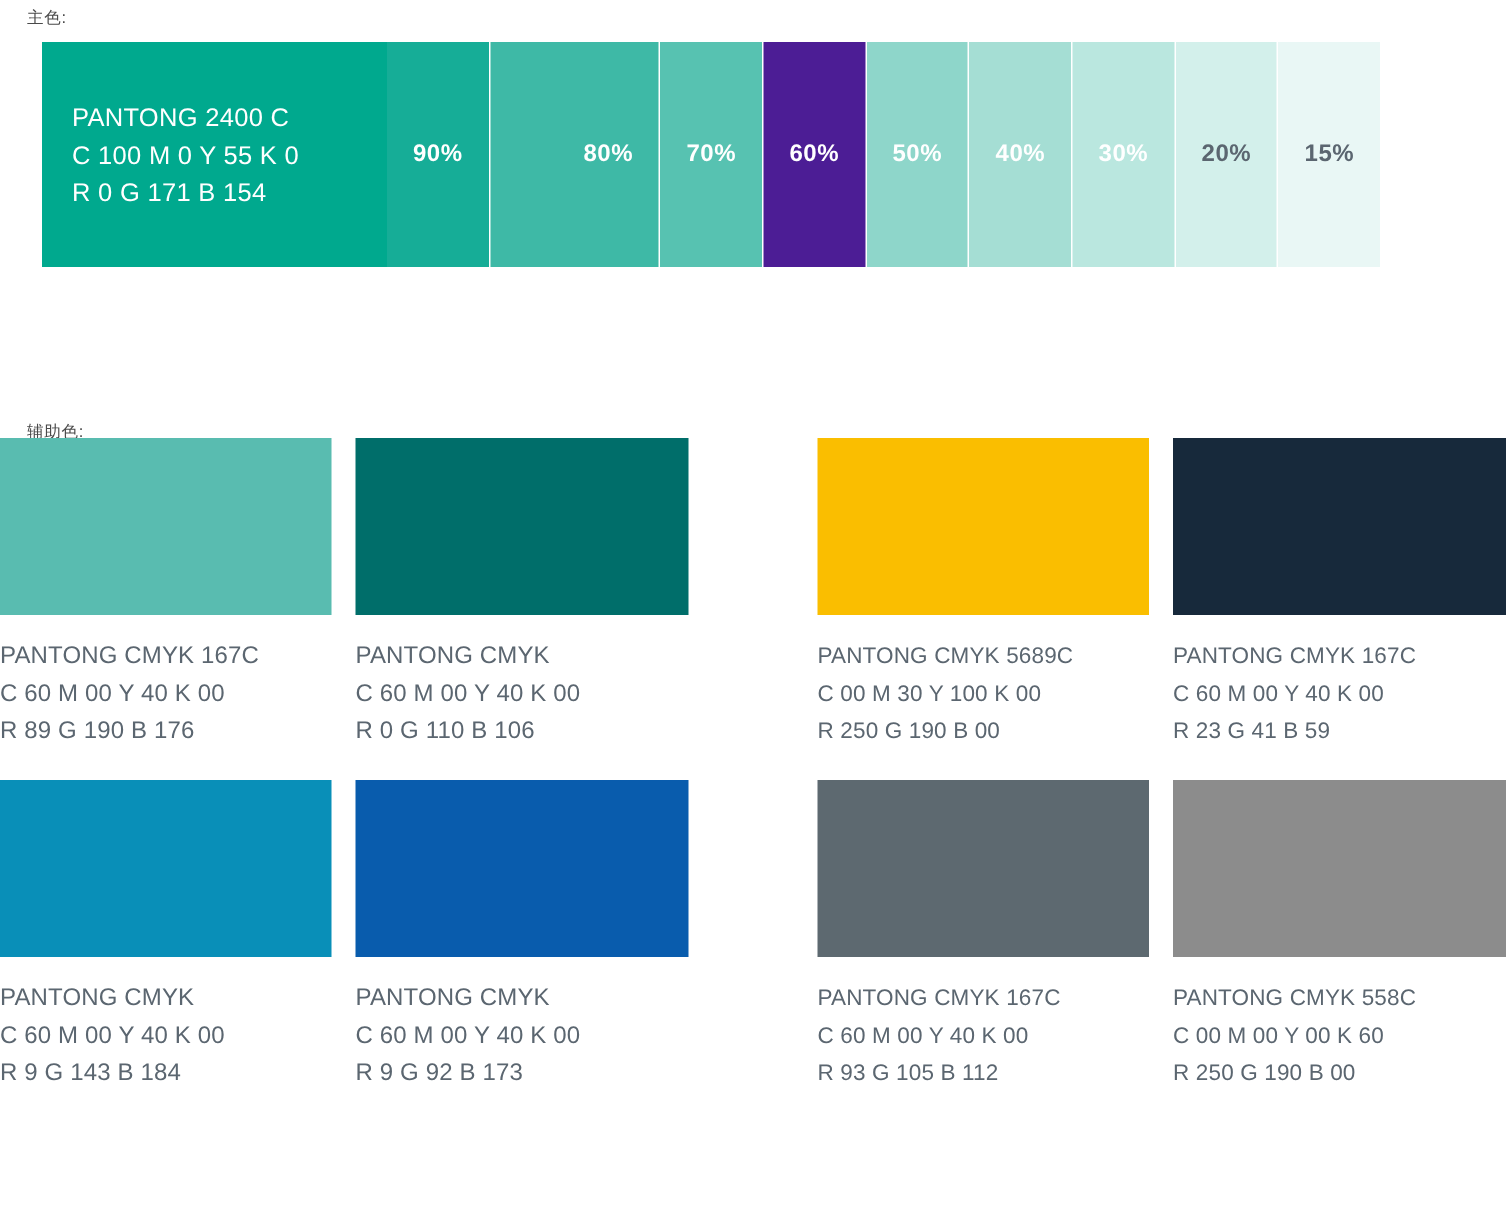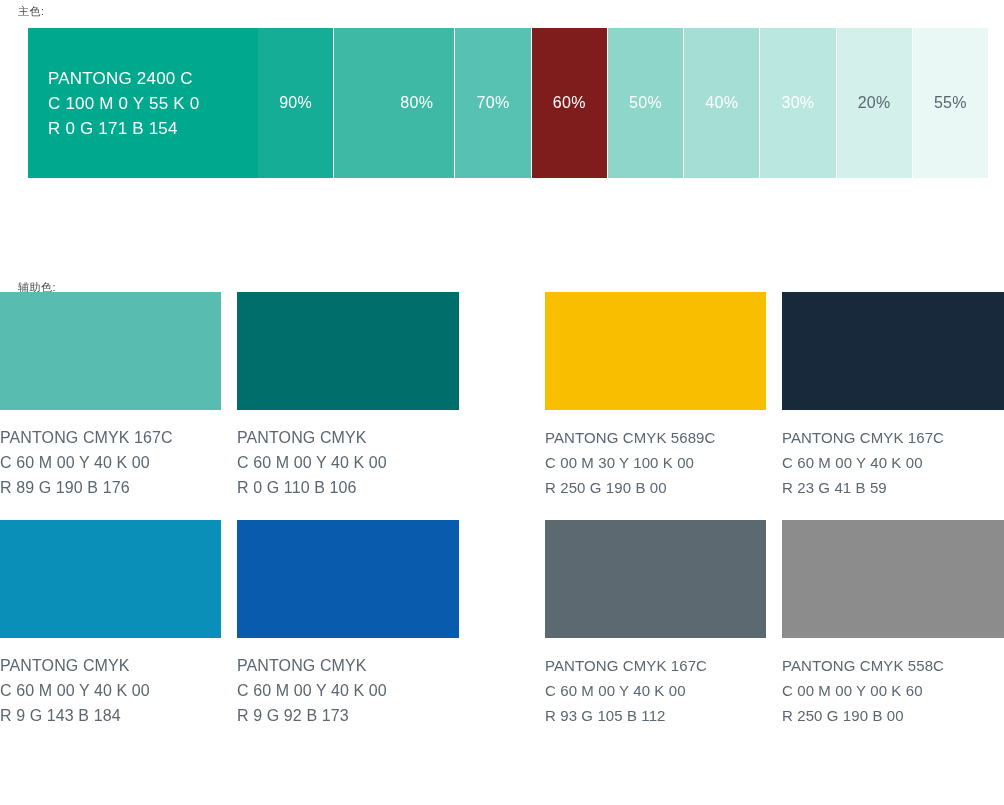--- a/index.html
+++ b/index.html
@@ -58,23 +58,24 @@
     line-height: 25px;
     padding-left: 20px;
     white-space: nowrap;
     letter-spacing: 0.2px;
   }
 
   #tint-strip {
     position: absolute;
     left: 258px;
     top: 0;
-    width: 730px;
+    width: 662px;
     height: 150px;
     display: flex;
+    font-weight: bold;
   }
 
   .tint-swatch {
     flex: 1 1 0;
     height: 150px;
     display: flex;
     align-items: center;
     justify-content: center;
     margin-right: 1px;
   }
@@ -144,37 +145,37 @@
     <div id="tint-strip">
         <div class="tint-swatch" style="background: rgb(22, 173, 151);">
           <span class="tint-label" style="color: rgb(255, 255, 255);">90%</span>
         </div>
         <div class="tint-swatch" style="background: rgb(62, 185, 166); padding-left: 45px;">
           <span class="tint-label" style="color: rgb(255, 255, 255);">80%</span>
         </div>
         <div class="tint-swatch" style="background: rgb(87, 194, 177);">
           <span class="tint-label" style="color: rgb(255, 255, 255);">70%</span>
         </div>
-        <div class="tint-swatch" style="background: #7f1d1d;">
+        <div class="tint-swatch" style="background: #4c1d95;">
           <span class="tint-label" style="color: rgb(255, 255, 255);">60%</span>
         </div>
         <div class="tint-swatch" style="background: rgb(142, 214, 202); justify-content: center;">
           <span class="tint-label" style="color: rgb(255, 255, 255);">50%</span>
         </div>
         <div class="tint-swatch" style="background: rgb(165, 222, 212);">
           <span class="tint-label" style="color: rgb(255, 255, 255);">40%</span>
         </div>
         <div class="tint-swatch" style="background: rgb(186, 231, 223);">
           <span class="tint-label" style="color: rgb(255, 255, 255);">30%</span>
         </div>
         <div class="tint-swatch" style="background: rgb(211, 240, 235);">
           <span class="tint-label" style="color: rgb(91, 102, 112);">20%</span>
         </div>
         <div class="tint-swatch" style="background: rgb(233, 247, 245);">
-          <span class="tint-label" style="color: rgb(91, 102, 112);">55%</span>
+          <span class="tint-label" style="color: rgb(91, 102, 112);">15%</span>
         </div>
       </div>
 
   </div>
 
   <div class="section-heading" id="secondary-heading" style="color: rgb(74, 74, 74);">辅助色:</div>
 
   <div id="secondary-grid">
       <div class="sec-swatch" id="sec-0">
         <div class="sec-block" style="background: rgb(89, 188, 176);"></div>

